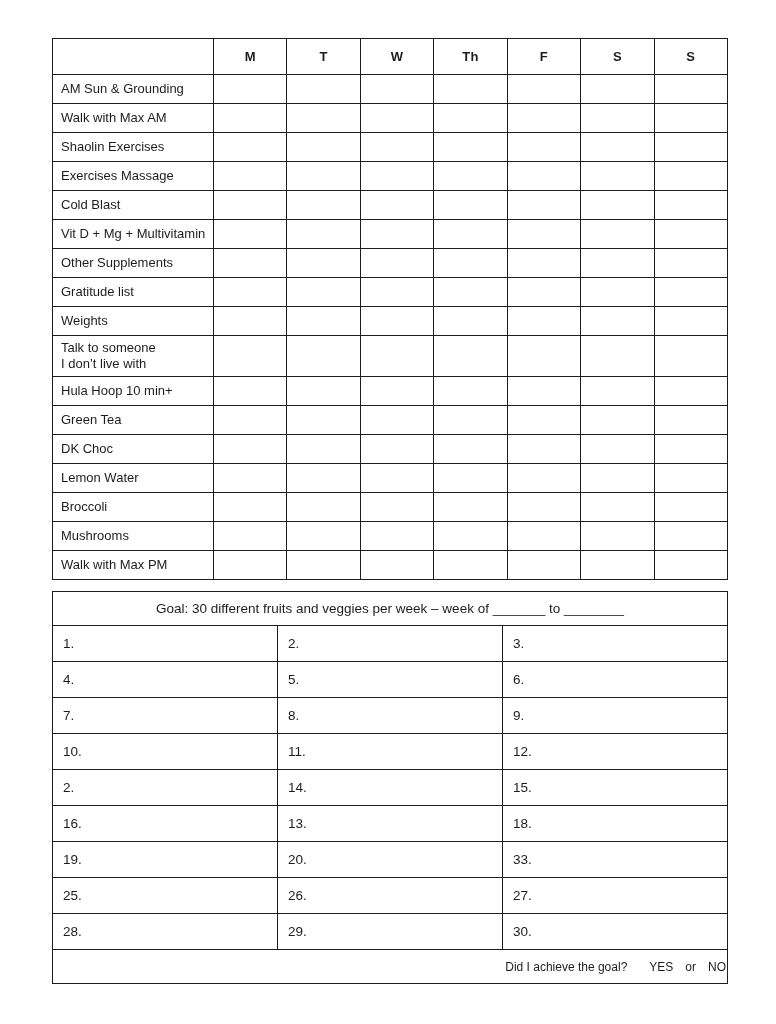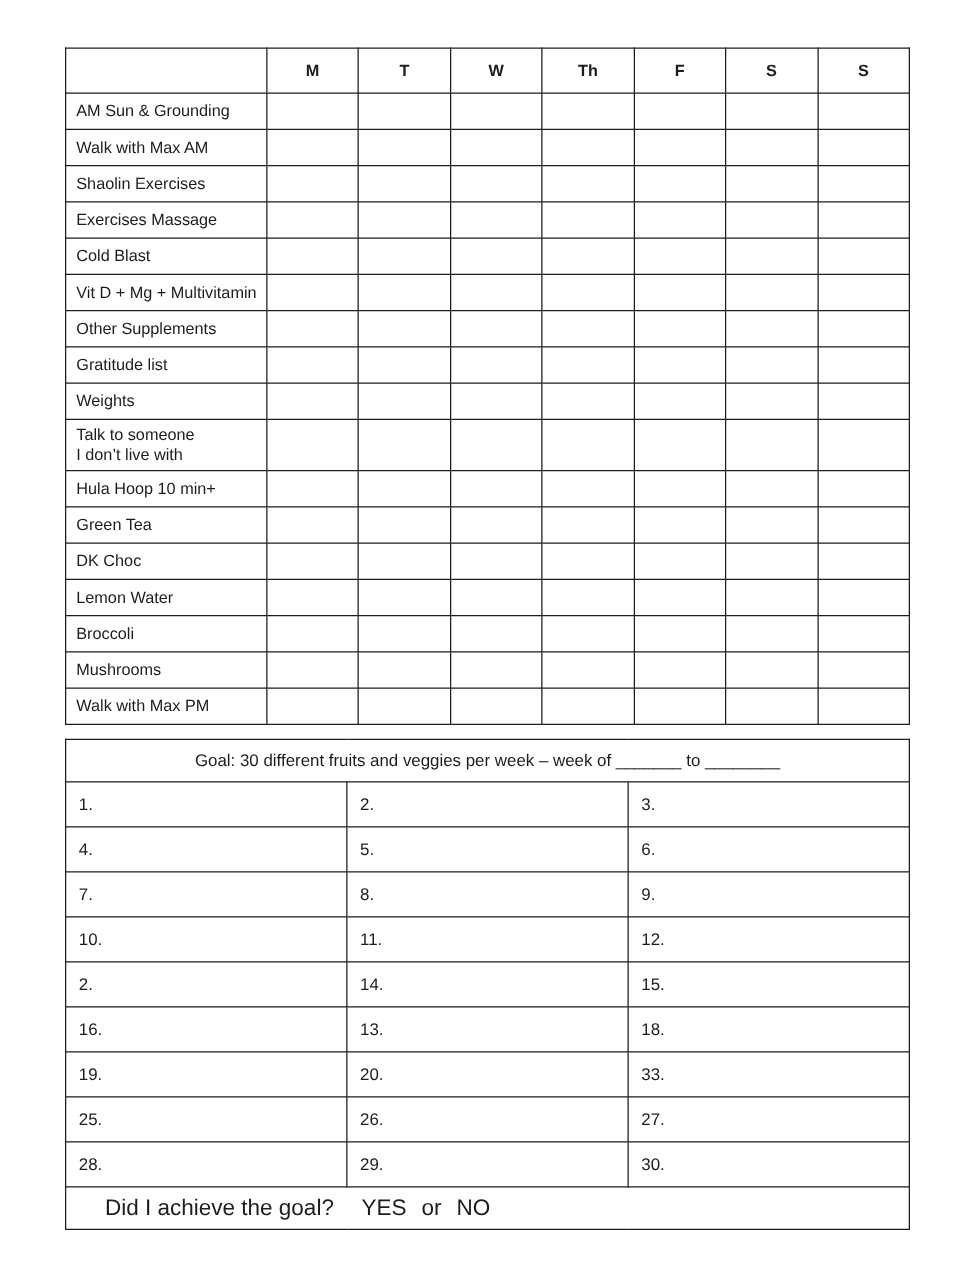--- a/index.html
+++ b/index.html
@@ -78,22 +78,22 @@
   }
   .goal-cell {
     height: 31px;
     font-size: 13.5px;
     text-align: left;
     vertical-align: middle;
     padding: 2px 6px 2px 10px;
   }
   .goal-footer {
     height: 31px;
-    font-size: 18px;
-    text-align: left;
+    font-size: 12px;
+    text-align: right;
     vertical-align: middle;
     padding-left: 31px;
   }
   .goal-footer .question { margin-right: 22px; }
   .goal-footer .opt      { margin-right: 0; }
   .goal-footer .conj     { margin: 0 12px; }
 </style>
 </head>
 <body>
 

